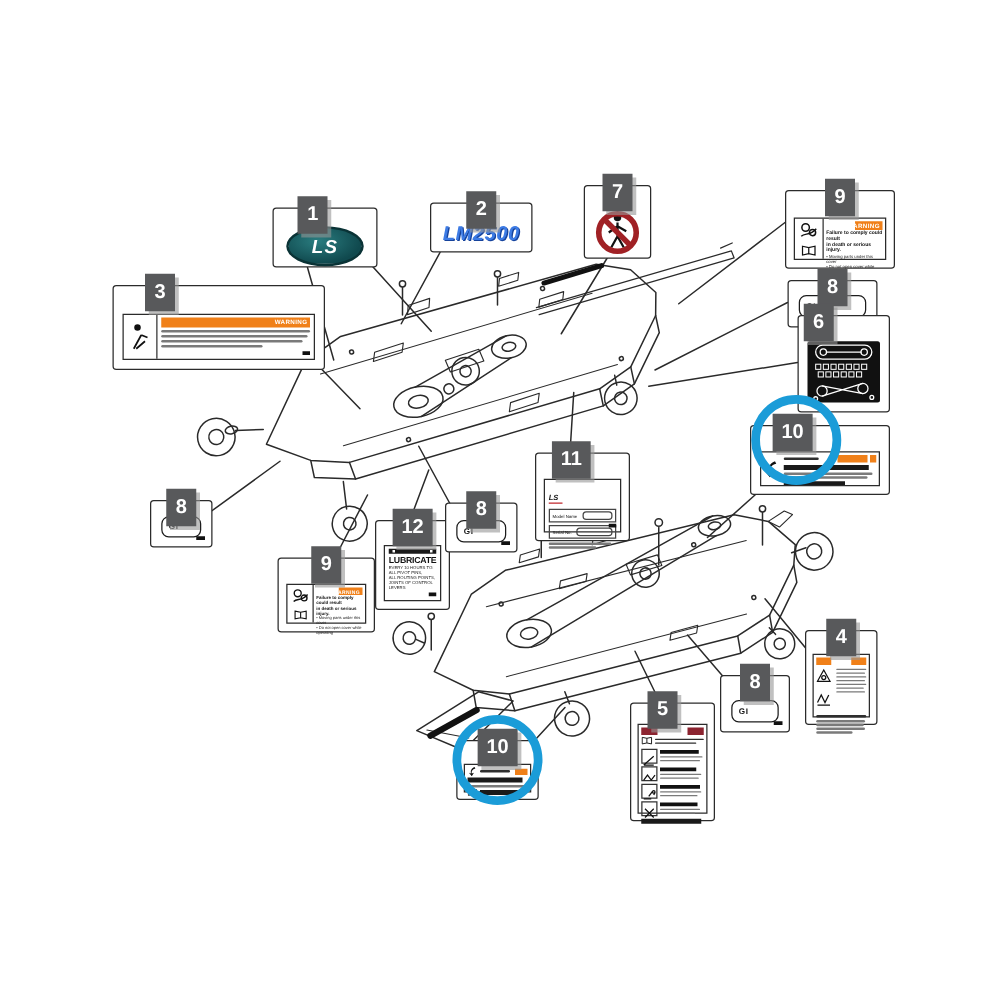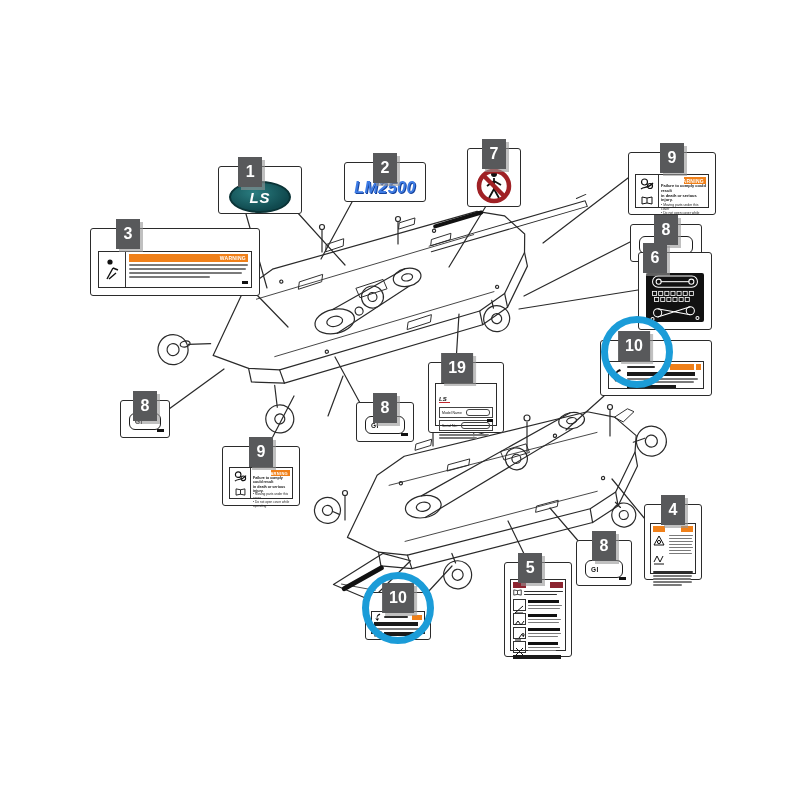--- a/index.html
+++ b/index.html
@@ -302,37 +302,52 @@
         <div class="blackbar" style="height:4px;width:92%;margin:2px 0"></div>
         <div class="tl thin" style="width:96%"></div>
         <div class="tl thin" style="width:90%"></div>
         <div class="blackbar" style="height:3.5px;width:66%;margin-top:2px"></div>
       </div>
     </div>
   </div>
   <div class="hl-circle" style="left:601px;top:316px"></div>
 
   <div class="callout" style="left:428px;top:362px;width:76px;height:71px">
-    <div class="badge bl3">19</div>
+    <div class="badge bl3">11</div>
     <div class="decal" style="left:6px;right:6px;top:20px;bottom:6px;padding:3px">
       <span style="font-weight:bold;font-style:italic;font-size:6px;color:#111;border-bottom:1px solid #c0272d;padding-right:3px">LS</span>
       <div class="plate-row">
         <span class="plate-label">Model Name</span>
         <div class="plate-cap"></div>
       </div>
       <div class="plate-row">
         <span class="plate-label">Serial No.</span>
         <div class="plate-cap"></div>
       </div>
       <div class="tl thin" style="width:92%;margin-top:3px"></div>
       <div class="tl thin" style="width:70%"></div>
       <div class="corner-mark"></div>
     </div>
   </div>
 
+  <div class="callout" style="left:300px;top:416px;width:60px;height:72px">
+    <div class="badge">12</div>
+    <div class="decal" style="left:6px;right:6px;top:19px;bottom:6px;padding:2px 3px">
+      <div class="blackbar" style="height:4px;width:100%;position:relative">
+        <span style="position:absolute;left:3px;top:1px;width:2px;height:2px;background:#fff"></span>
+        <span style="position:absolute;right:3px;top:1px;width:2px;height:2px;background:#fff"></span>
+      </div>
+      <div style="font-weight:bold;font-size:7px;color:#111;margin-top:2px;letter-spacing:-0.2px">LUBRICATE</div>
+      <div class="micro xs">EVERY 10 HOURS TO:</div>
+      <div class="micro xs">ALL PIVOT PINS,</div>
+      <div class="micro xs">ALL ROUTING POINTS,</div>
+      <div class="micro xs">JOINTS OF CONTROL LEVERS</div>
+      <div class="corner-mark"></div>
+    </div>
+  </div>
 
   <div class="callout" style="left:356px;top:402px;width:58px;height:40px">
     <div class="badge">8</div>
     <div class="gi-pill">
       <span>GI</span>
     </div>
     <div class="notch"></div>
   </div>
 
   <div class="callout" style="left:120px;top:400px;width:50px;height:38px">

